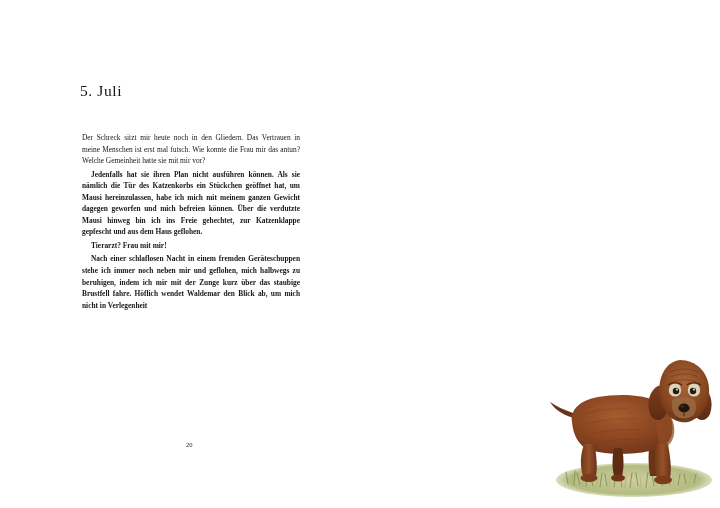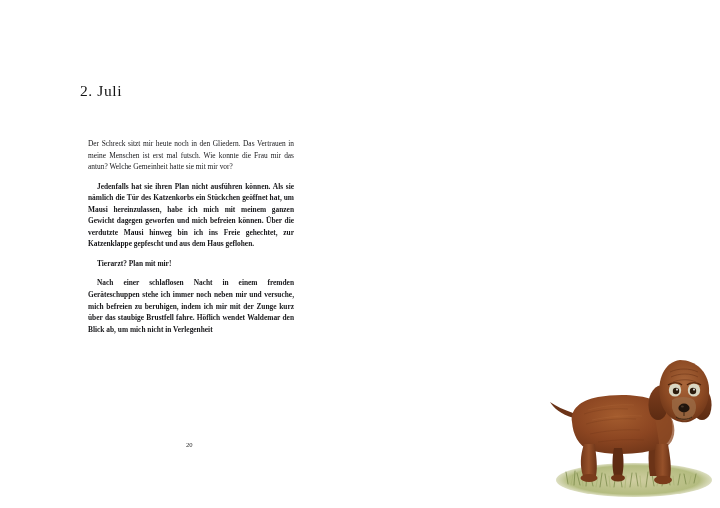--- a/index.html
+++ b/index.html
@@ -53,21 +53,21 @@
     text-align: justify;
     text-justify: inter-word;
     color: #17171a;
     hyphens: manual;
   }
   .textblock.left {
     left: 80px;
     top: 130px;
   }
   .textblock p {
-    margin: 8px;
+    margin: 2px;
   }
   .textblock p.indent {
     text-indent: 9px;
     font-weight: bold;
   }
 
   .folio {
     position: absolute;
     left: 186px;
     top: 441px;
@@ -90,27 +90,27 @@
     height: 100%;
   }
 </style>
 </head>
 <body>
 
 <div id="page">
 
   <div class="page-left">
 
-    <div class="chapter-heading">2. Juli</div>
+    <div class="chapter-heading">5. Juli</div>
 
     <div class="textblock left">
       <p>Der Schreck sitzt mir heute noch in den Gliedern. Das Vertrauen in meine Menschen ist erst mal futsch. Wie konnte die Frau mir das antun? Welche Gemeinheit hatte sie mit mir vor?</p>
       <p class="indent">Jedenfalls hat sie ihren Plan nicht ausführen können. Als sie nämlich die Tür des Katzenkorbs ein Stückchen geöffnet hat, um Mausi hereinzulassen, habe ich mich mit meinem ganzen Gewicht dagegen geworfen und mich befreien können. Über die verdutzte Mausi hinweg bin ich ins Freie gehechtet, zur Katzenklappe gepfescht und aus dem Haus geflohen.</p>
-      <p class="indent">Tierarzt? Plan mit mir!</p>
-      <p class="indent">Nach einer schlaflosen Nacht in einem fremden Geräteschuppen stehe ich immer noch neben mir und versuche, mich befreien zu beruhigen, indem ich mir mit der Zunge kurz über das staubige Brustfell fahre. Höflich wendet Waldemar den Blick ab, um mich nicht in Verlegenheit</p>
+      <p class="indent">Tierarzt? Frau mit mir!</p>
+      <p class="indent">Nach einer schlaflosen Nacht in einem fremden Geräteschuppen stehe ich immer noch neben mir und geflohen, mich halbwegs zu beruhigen, indem ich mir mit der Zunge kurz über das staubige Brustfell fahre. Höflich wendet Waldemar den Blick ab, um mich nicht in Verlegenheit</p>
     </div>
 
     <div class="folio">20</div>
   </div>
 
   <div class="page-right">
 
     
   </div>
 

